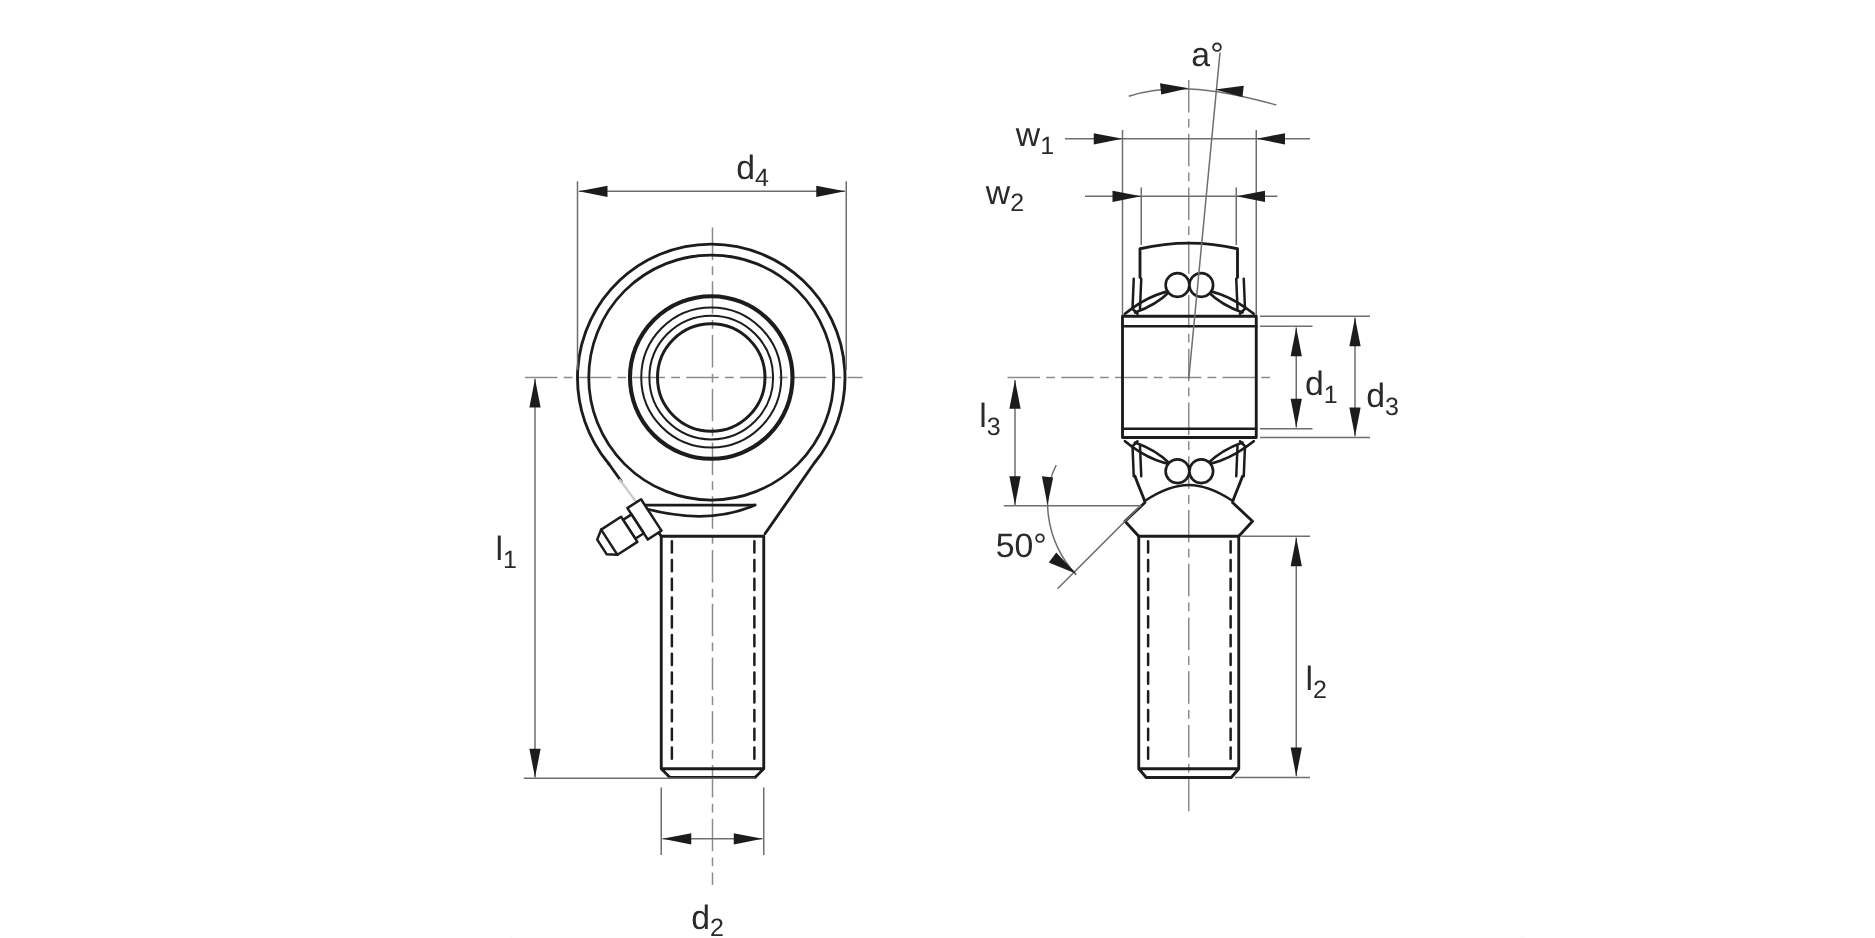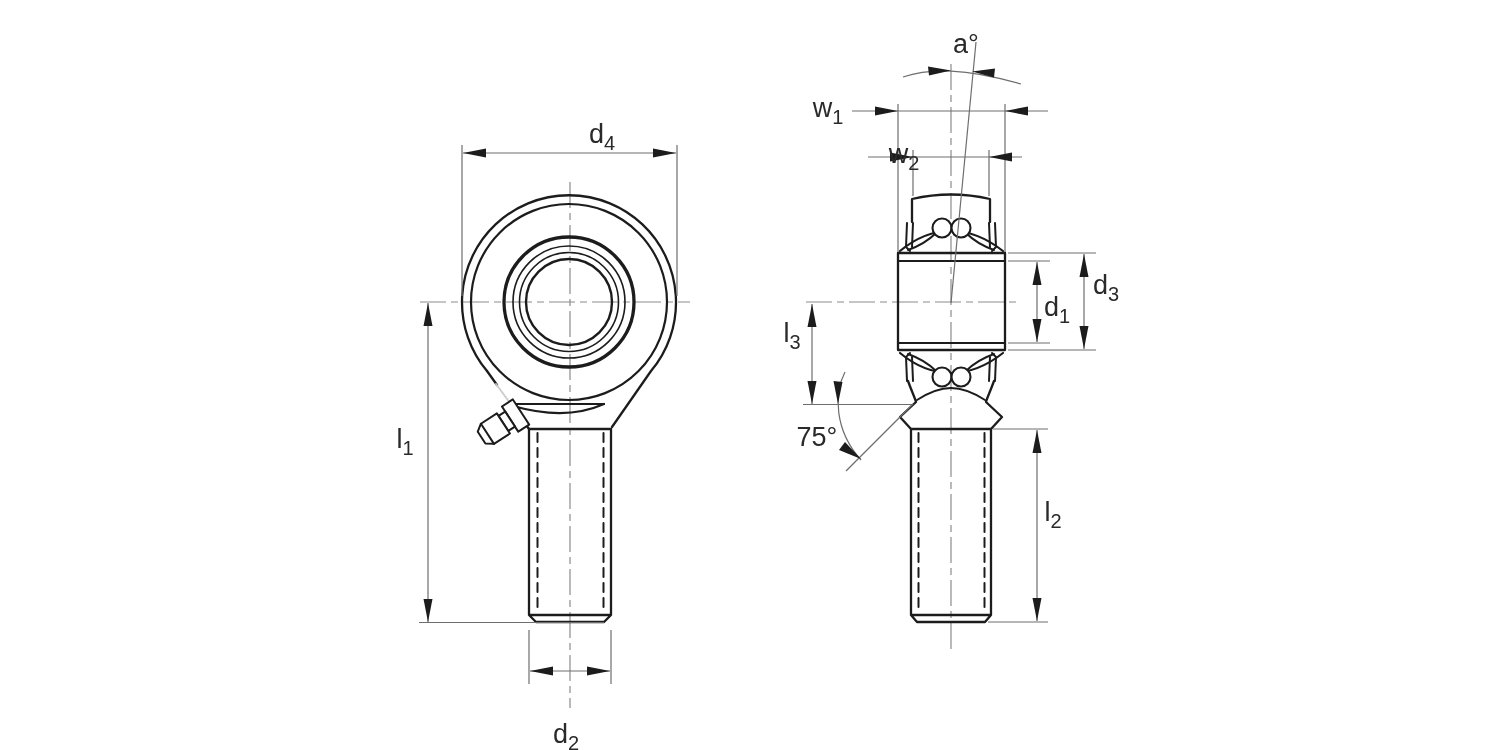--- a/index.html
+++ b/index.html
@@ -177,19 +177,19 @@
       <polygon fill="#1c1c1c" stroke="none" points="1037,621 1032.5,598 1041.5,598"></polygon>
     </g>
   </g>
 </svg>
 
   <div class="lbl" style="left:602px;top:137px"><span>d</span><sub>4</sub></div>
   <div class="lbl" style="left:405px;top:442px"><span>l</span><sub>1</sub></div>
   <div class="lbl" style="left:566px;top:737px"><span>d</span><sub>2</sub></div>
   <div class="lbl" style="left:966px;top:47px"><span>a°</span><sub></sub></div>
   <div class="lbl" style="left:828px;top:111px"><span>w</span><sub>1</sub></div>
-  <div class="lbl" style="left:904px;top:157px"><span>w</span><sub>2</sub></div>
+  <div class="lbl" style="left:804px;top:157px"><span>w</span><sub>2</sub></div>
   <div class="lbl" style="left:1057px;top:310px"><span>d</span><sub>1</sub></div>
-  <div class="lbl" style="left:1106px;top:288px"><span>d</span><sub>3</sub></div>
+  <div class="lbl" style="left:1106px;top:320px"><span>d</span><sub>3</sub></div>
   <div class="lbl" style="left:792px;top:336px"><span>l</span><sub>3</sub></div>
-  <div class="lbl" style="left:817px;top:440px"><span>75°</span><sub></sub></div>
-  <div class="lbl" style="left:1053px;top:515px"><span>l</span><sub>2</sub></div>
+  <div class="lbl" style="left:817px;top:440px"><span>50°</span><sub></sub></div>
+  <div class="lbl" style="left:1053px;top:546px"><span>l</span><sub>2</sub></div>
 </div>
 
 </body></html>

